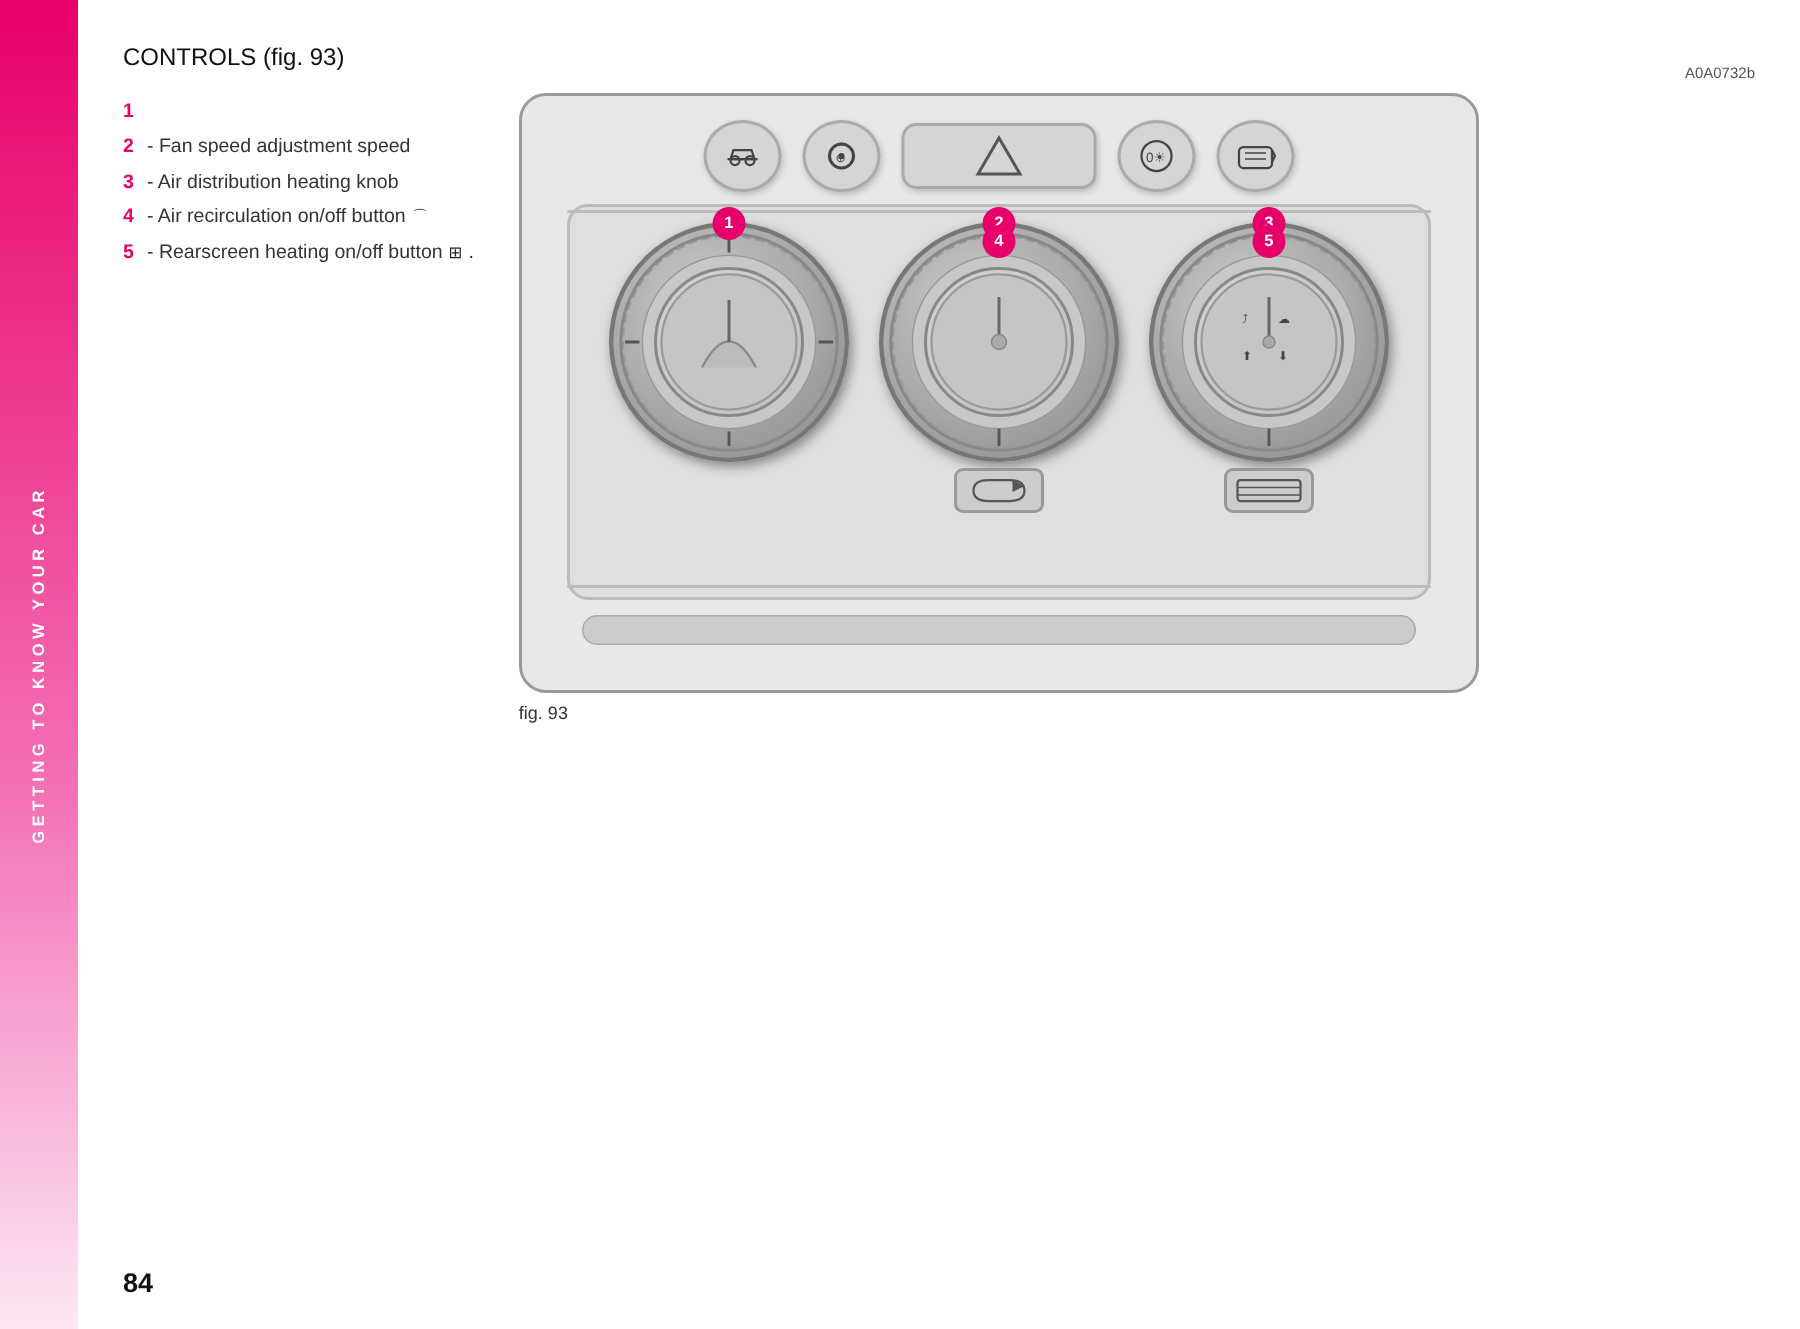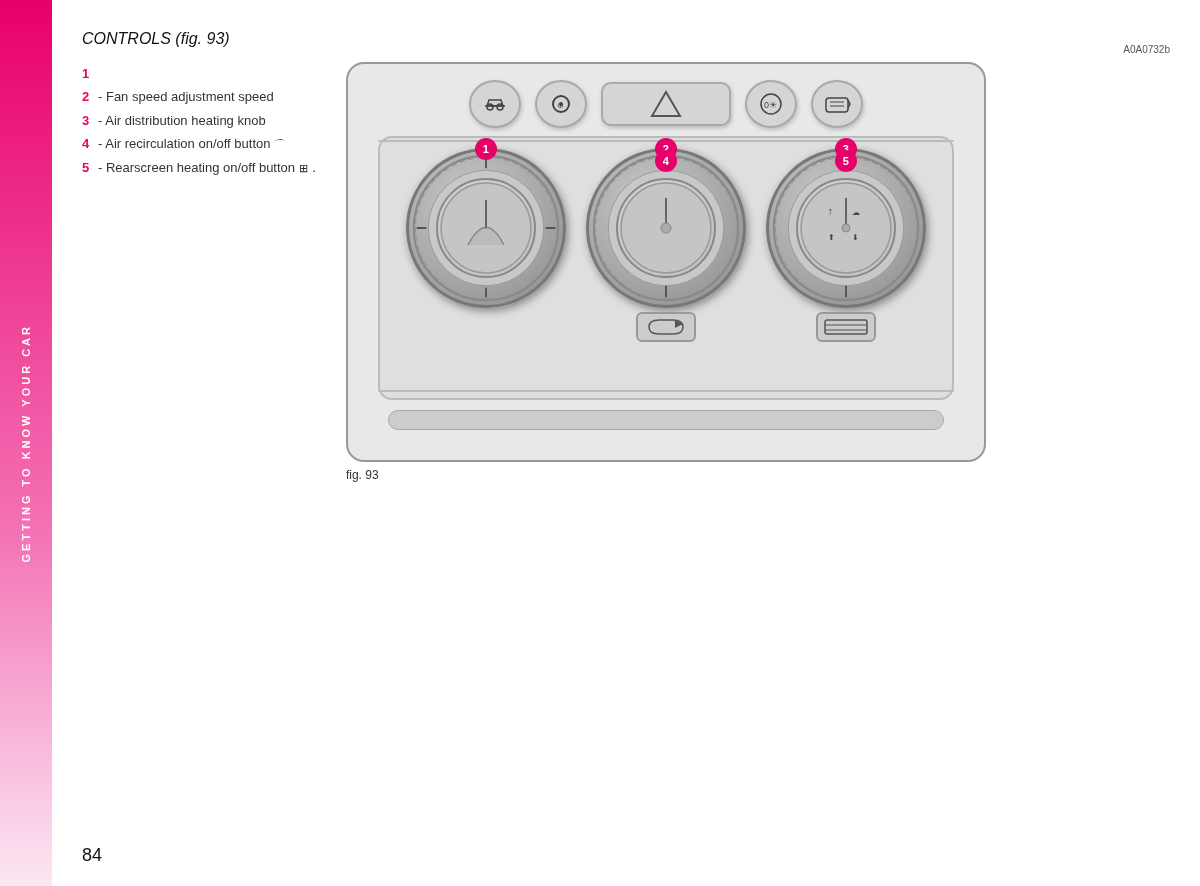--- a/index.html
+++ b/index.html
@@ -43,21 +43,20 @@
 
     
     .section-title {
       font-size: 16px;
       font-weight: bold;
       margin-bottom: 14px;
       color: #111;
     }
     .section-title span {
       font-weight: normal;
-      font-style: italic;
     }
 
     
     .content-area {
       display: flex;
       gap: 30px;
       align-items: flex-start;
     }
 
     
@@ -276,21 +275,21 @@
       border: 2px solid #bbb;
       background: #dfdfdf;
     }
 
     
     .page-number {
       position: absolute;
       bottom: 20px;
       left: 30px;
       font-size: 18px;
-      font-weight: normal;
+      font-weight: bold;
       color: #111;
     }
 
     
     .knob-svg {
       position: absolute;
       top: 0; left: 0;
       width: 100%;
       height: 100%;
     }

